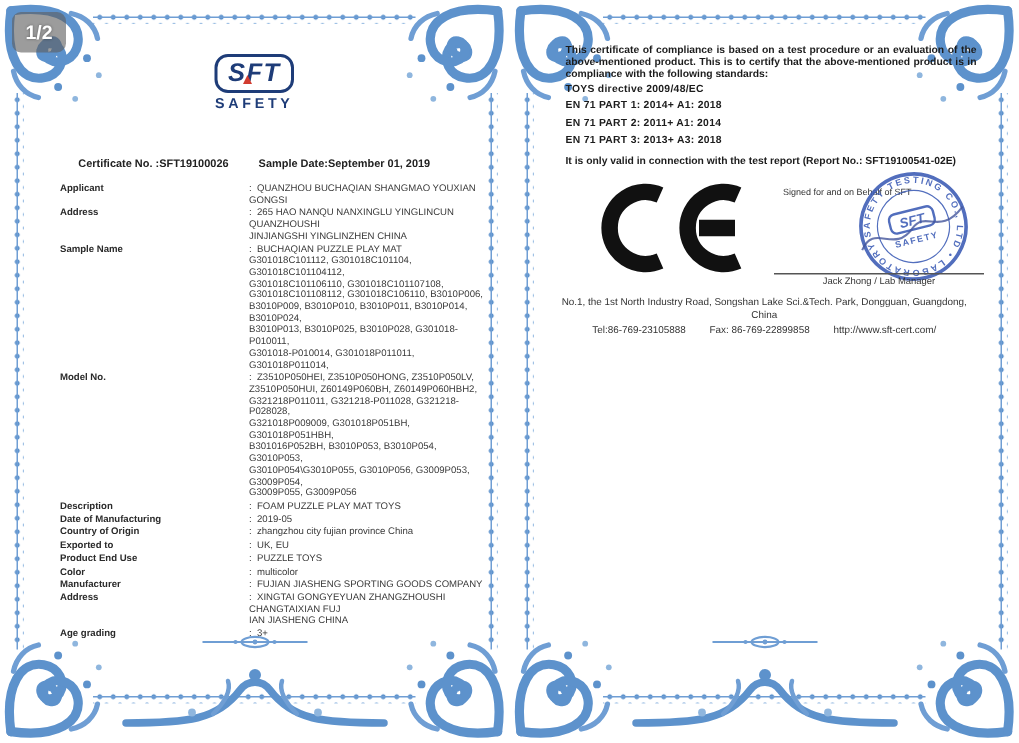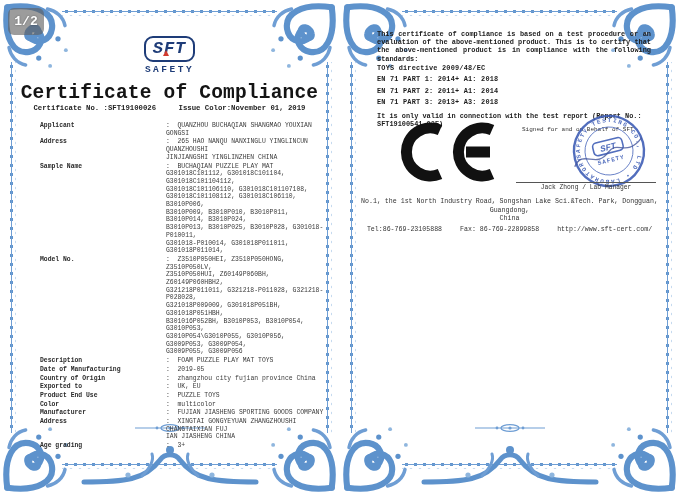--- a/index.html
+++ b/index.html
@@ -1,18 +1,18 @@
 <!DOCTYPE html>
 <html><head>
 <meta charset="utf-8">
 <style>
   * { margin:0; padding:0; box-sizing:border-box; }
   html,body { width:679px; height:495px; background:#ffffff; overflow:hidden;
     font-family:"Liberation Sans","DejaVu Sans",sans-serif; }
-  .canvas { position:relative; width:679px; height:495px; background:#fff;font-family:Liberation Mono, monospace; }
+  .canvas { position:relative; width:679px; height:495px; background:#fff; }
 
   .page { position:absolute; top:0; width:339px; height:495px; background:#fff; }
   .page-left  { left:0; }
   .page-right { left:340px; }
 
   
   .edge { position:absolute; pointer-events:none; }
   .edge-h { height:9px; left:62px; right:62px;
     background-image:
       linear-gradient(#6f9ed4,#6f9ed4),
@@ -175,25 +175,24 @@
         </svg></div>
 
     <div class="logo-wrap">
       <div class="logo-box">
         <span>SFT</span>
         <span class="logo-red"></span>
       </div>
       <div class="logo-sub">SAFETY</div>
     </div>
 
-    <div class="cert-title">Certificate of Compliance</div>
 
     <div class="cert-line">
       <span>Certificate No. :</span><span>SFT19100026</span>
-      <span style="margin-left:18px">Issue Color:</span><span>November 01, 2019</span>
+      <span style="margin-left:18px">Sample Date:</span><span>September 01, 2019</span>
     </div>
 
     <div class="fields">
   <div class="frow">
     <div class="flabel">Applicant</div>
     <div class="fvalue">QUANZHOU BUCHAQIAN SHANGMAO YOUXIAN GONGSI</div>
   </div>
 
   <div class="frow">
     <div class="flabel">Address</div>

